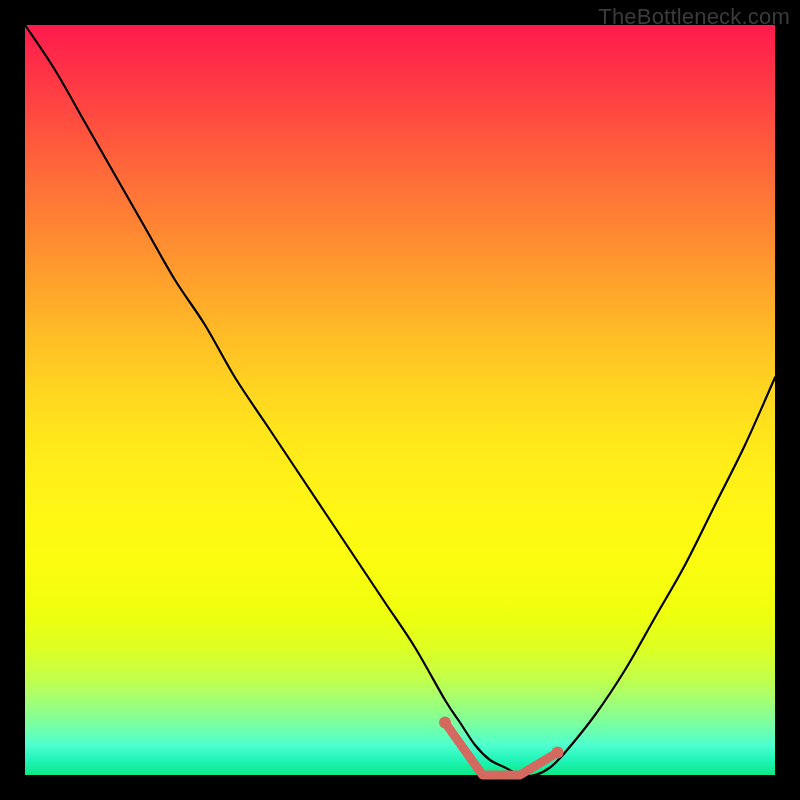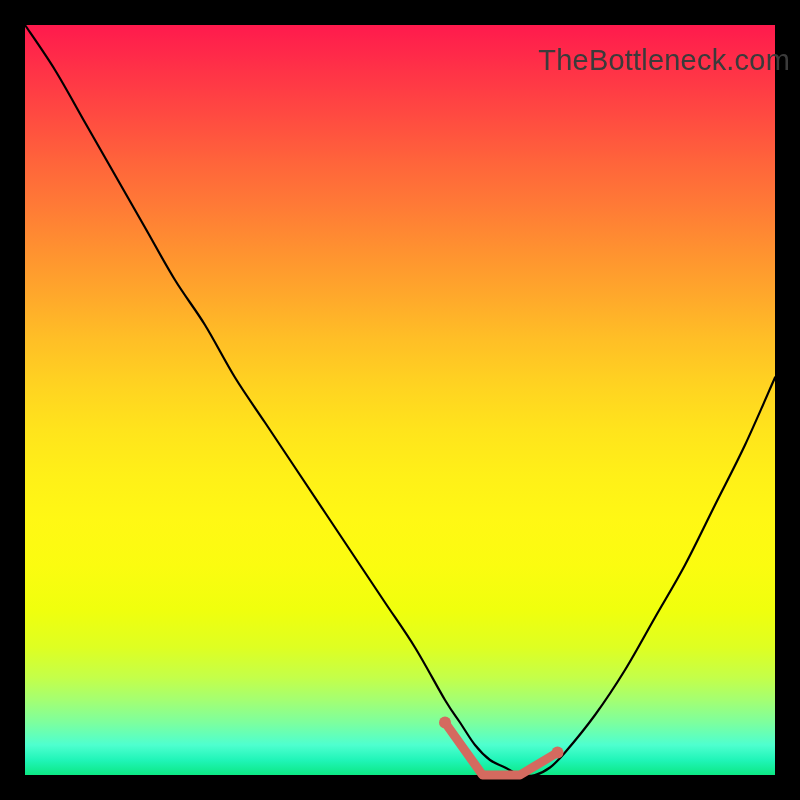--- a/index.html
+++ b/index.html
@@ -45,26 +45,25 @@
       #4effcf 96%,
       #20f5b8 98%,
       #0ce884 100%
     );
   }
   .watermark {
     position: absolute;
     top: 4px;
     right: 10px;
     color: #3b3b3b;
-    font-size: 29px;
+    font-size: 22px;
     font-weight: 500;
     letter-spacing: 0.2px;
     z-index: 20;
     user-select: none;
-    margin-top: 40px;
   }
   svg.curve, svg.markers {
     position: absolute;
     left: 0; top: 0;
     width: 750px;
     height: 750px;
     overflow: visible;
   }
   .curve-path {
     fill: none;

